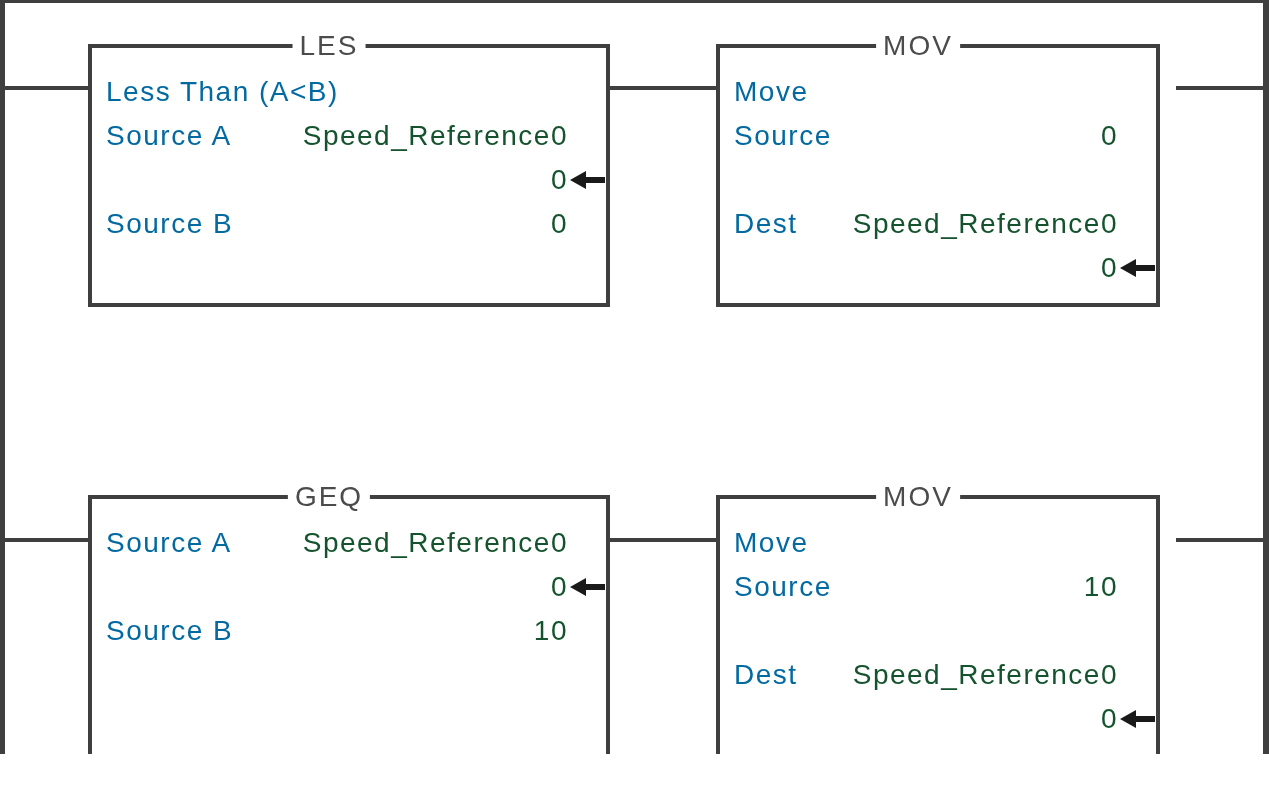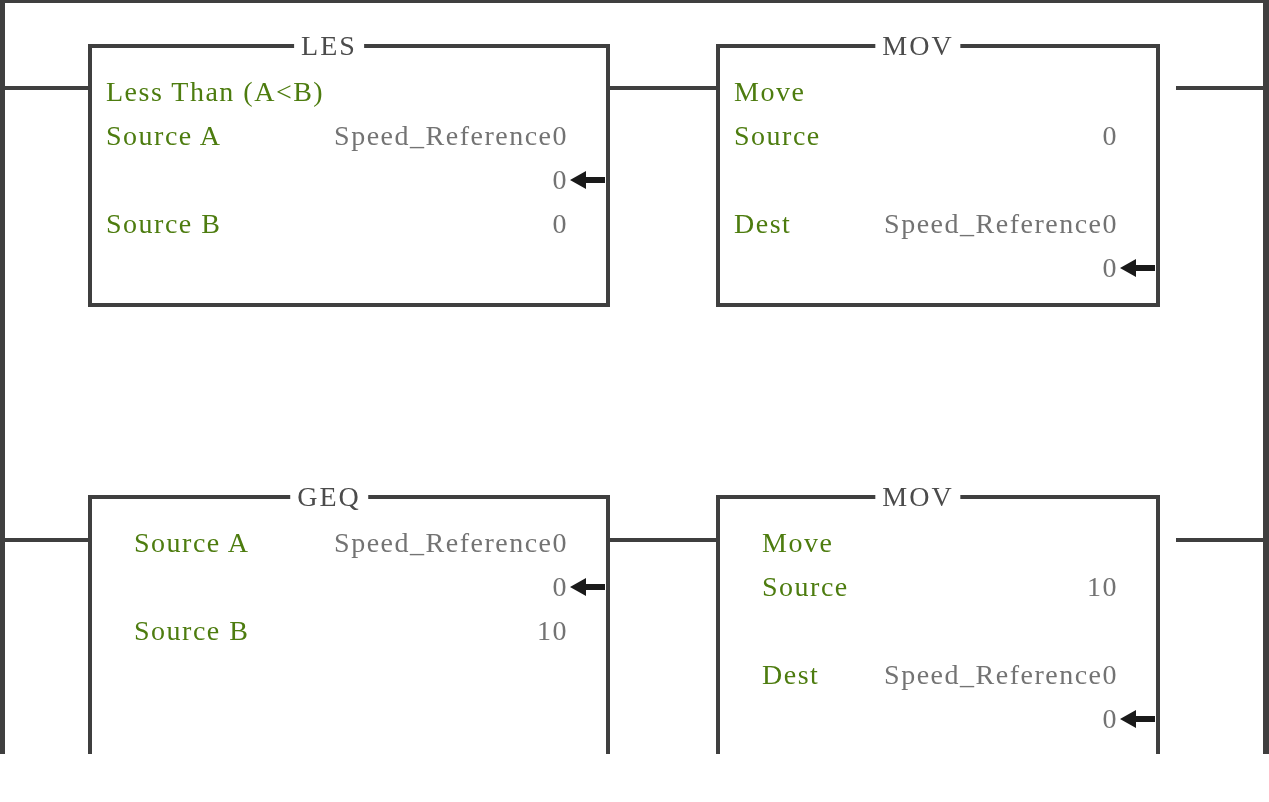--- a/index.html
+++ b/index.html
@@ -1,18 +1,18 @@
 <!DOCTYPE html>
 <html><head>
 <meta charset="utf-8">
 <style>
   html,body { margin:0; padding:0; background:#fff; }
   .canvas {
     position:relative; width:1269px; height:754px; background:#ffffff;
-    font-family:Liberation Serif, serif; overflow:hidden;
+    font-family:Liberation Sans, sans-serif; overflow:hidden;
   }
   .hline, .vline { position:absolute; background:#3f3f3f; }
 
   
   .top-edge    { left:0; top:0; width:1269px; height:3px; }
   .bottom-edge { left:0; top:793px; width:1269px; height:9px; background:#3a3a3a; }
   .rail-left   { left:0; top:0; width:5px; height:802px; }
   .rail-right  { left:1263px; top:0; width:6px; height:802px; }
 
   
@@ -23,38 +23,38 @@
   .w-c { left:1176px; width:90px;  }
 
   
   .block {
     position:absolute; box-sizing:border-box;
     border:4px solid #3f3f3f; background:#ffffff;
   }
   .blk-cmp { left:88px;  width:522px; height:263px; }
   .blk-mov { left:716px; width:444px; height:263px; }
   .row-1 { top:44px; }
-  .row-2 { top:495px;padding-left:28px; }
+  .row-2 { top:495px; }
 
   .block-title {
     position:absolute; top:-17px; left:calc(50% - 20px);
     transform:translateX(-50%);
     background:#ffffff; padding:0 7px;
     color:#4b4b4b; font-size:28px; line-height:30px; letter-spacing:2px;
     white-space:nowrap;
   }
 
   .rows { padding:22px 38px 0 14px; }
   .oprow {
     position:relative; height:44px;
     display:flex; align-items:center;
     font-size:28px; letter-spacing:1.5px; white-space:nowrap;
   }
-  .oprow .label { color:#4d7c0f; }
-  .oprow .value { color:#737373; margin-left:auto; }
+  .oprow .label { color:#0369a1; }
+  .oprow .value { color:#14532d; margin-left:auto; }
 
   .cur-arrow {
     position:absolute; right:-37px; top:50%;
     width:35px; height:20px; margin-top:-10px;
   }
   .cur-arrow svg { display:block; width:35px; height:20px; }
   .cur-arrow path { fill:#1a1a1a; }
 </style>
 </head>
 <body>

